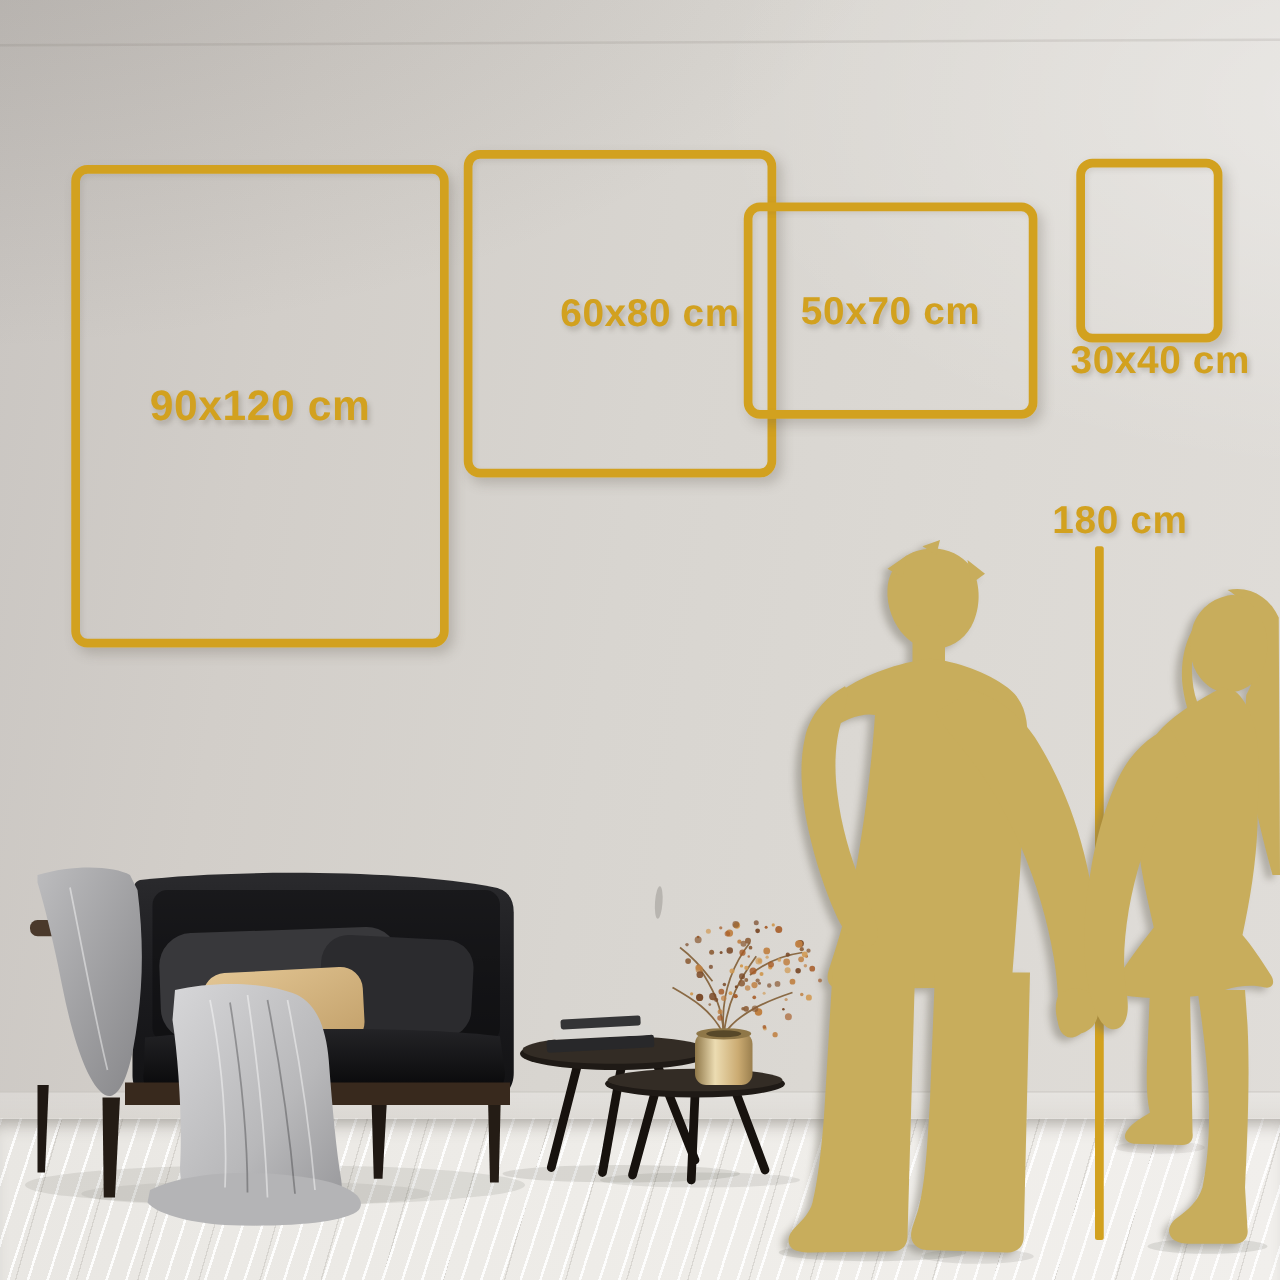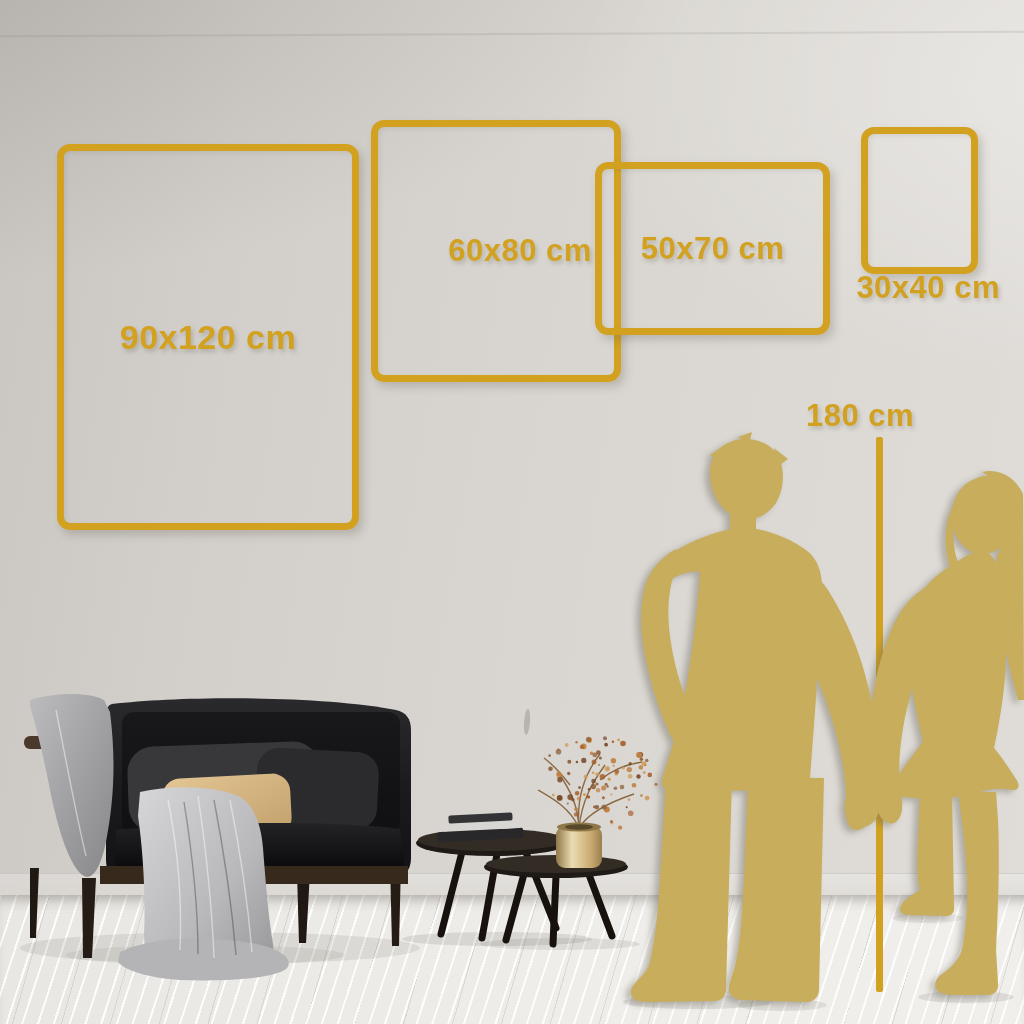--- a/index.html
+++ b/index.html
@@ -21,27 +21,27 @@
       repeating-linear-gradient(108deg, rgba(255,255,255,.9) 0 2px, transparent 2px 15px),
       repeating-linear-gradient(106deg, rgba(165,161,154,.28) 0 1px, transparent 1px 47px),
       linear-gradient(90deg,#e9e7e3,#efede9 55%,#f1efec);
     box-shadow:inset 0 12px 14px -9px rgba(105,100,92,.55);}
   
   .size-frame{position:absolute;border:7px solid var(--accent-gold,#d2a11f);
     border-radius:13px;display:flex;align-items:center;justify-content:center;
     box-shadow:4px 5px 9px rgba(96,90,76,.26), inset 2px 2px 4px rgba(96,90,76,.12);}
   .gold-text{color:var(--accent-gold,#d2a11f);font-weight:bold;letter-spacing:.5px;
     text-shadow:2px 3px 4px rgba(96,90,76,.28);white-space:nowrap;}
-  #frame-90{left:57px;top:144px;width:288px;height:372px;}
+  #frame-90{left:57px;top:132px;width:288px;height:372px;}
   #frame-60{left:371px;top:120px;width:188px;height:248px;padding-left:48px;}
   #frame-50{left:595px;top:129px;width:221px;height:159px;margin-top:33px;}
   #frame-30{left:861px;top:127px;width:103px;height:133px;}
   .lbl-34{font-size:34px;} .lbl-31{font-size:31px;}
   #label-30{position:absolute;left:824px;top:270px;width:176px;text-align:right;}
-  #label-180{position:absolute;left:806px;top:398px;width:144px;text-align:left;}
+  #label-180{position:absolute;left:806px;top:398px;width:144px;text-align:right;}
   
   #scene-svg{position:absolute;left:0;top:0;width:1024px;height:1024px;}
   .accent-fill{fill:var(--accent-gold,#d2a11f);}
   .people{filter:drop-shadow(-5px 3px 3px rgba(118,112,100,.45));}
   .gold-body{fill:var(--silhouette-gold,#c8ad5c);}
 </style>
 </head>
 <body>
 
 <div id="stage">

